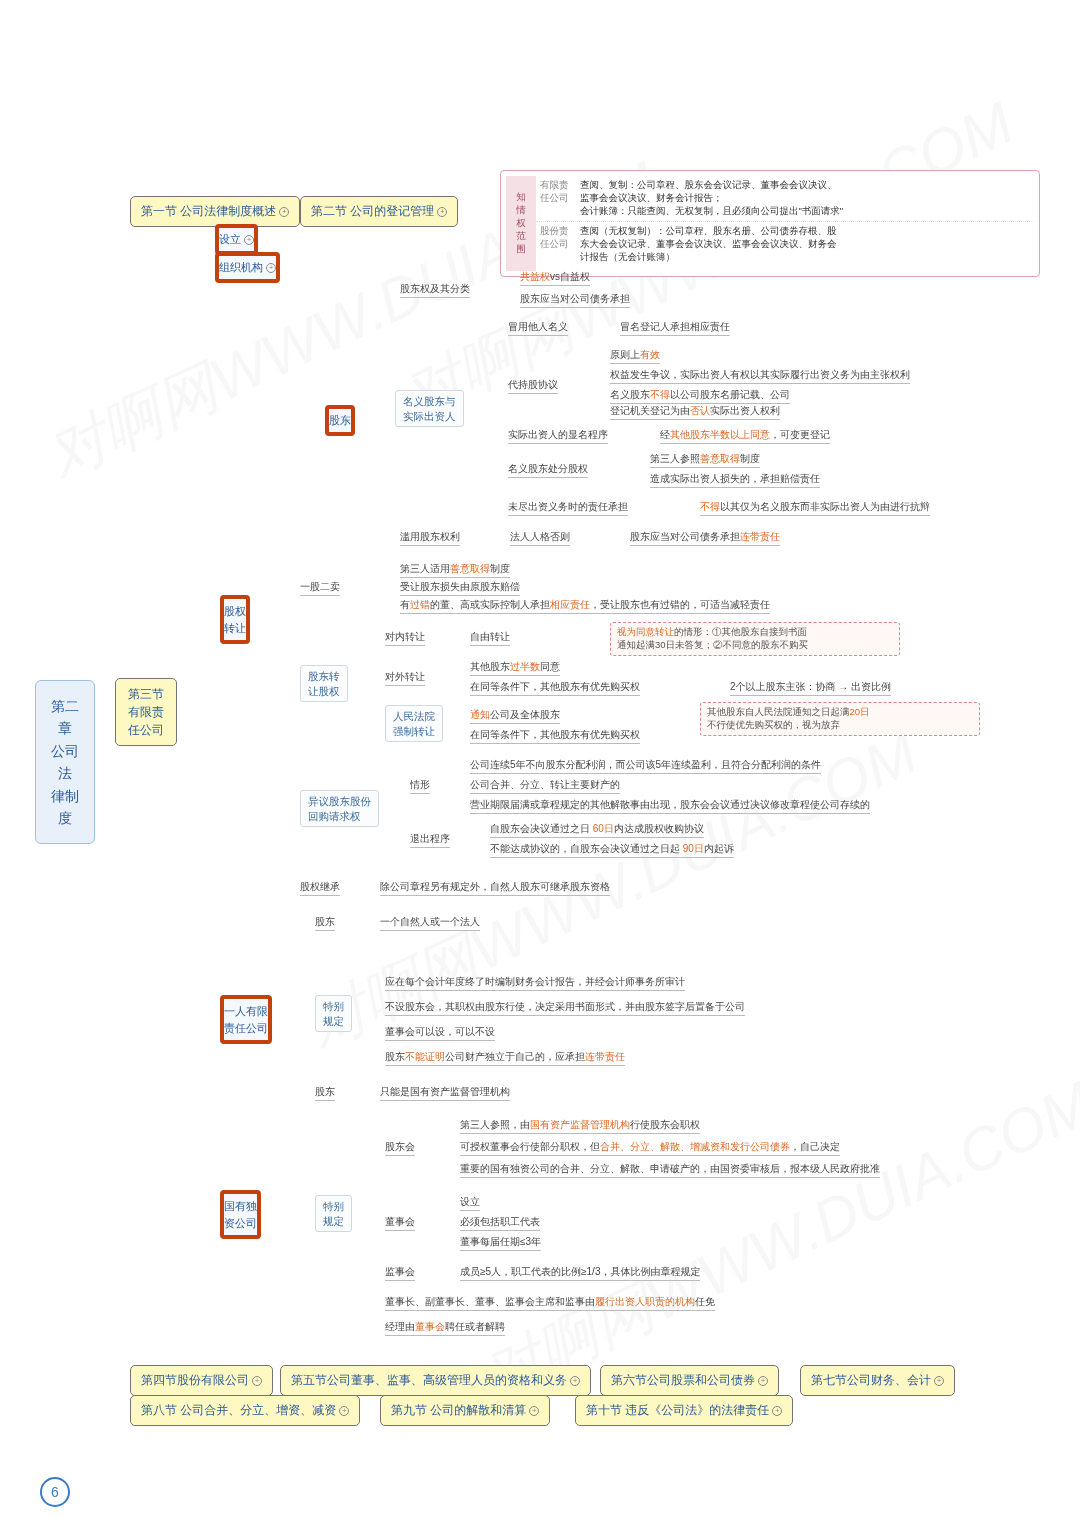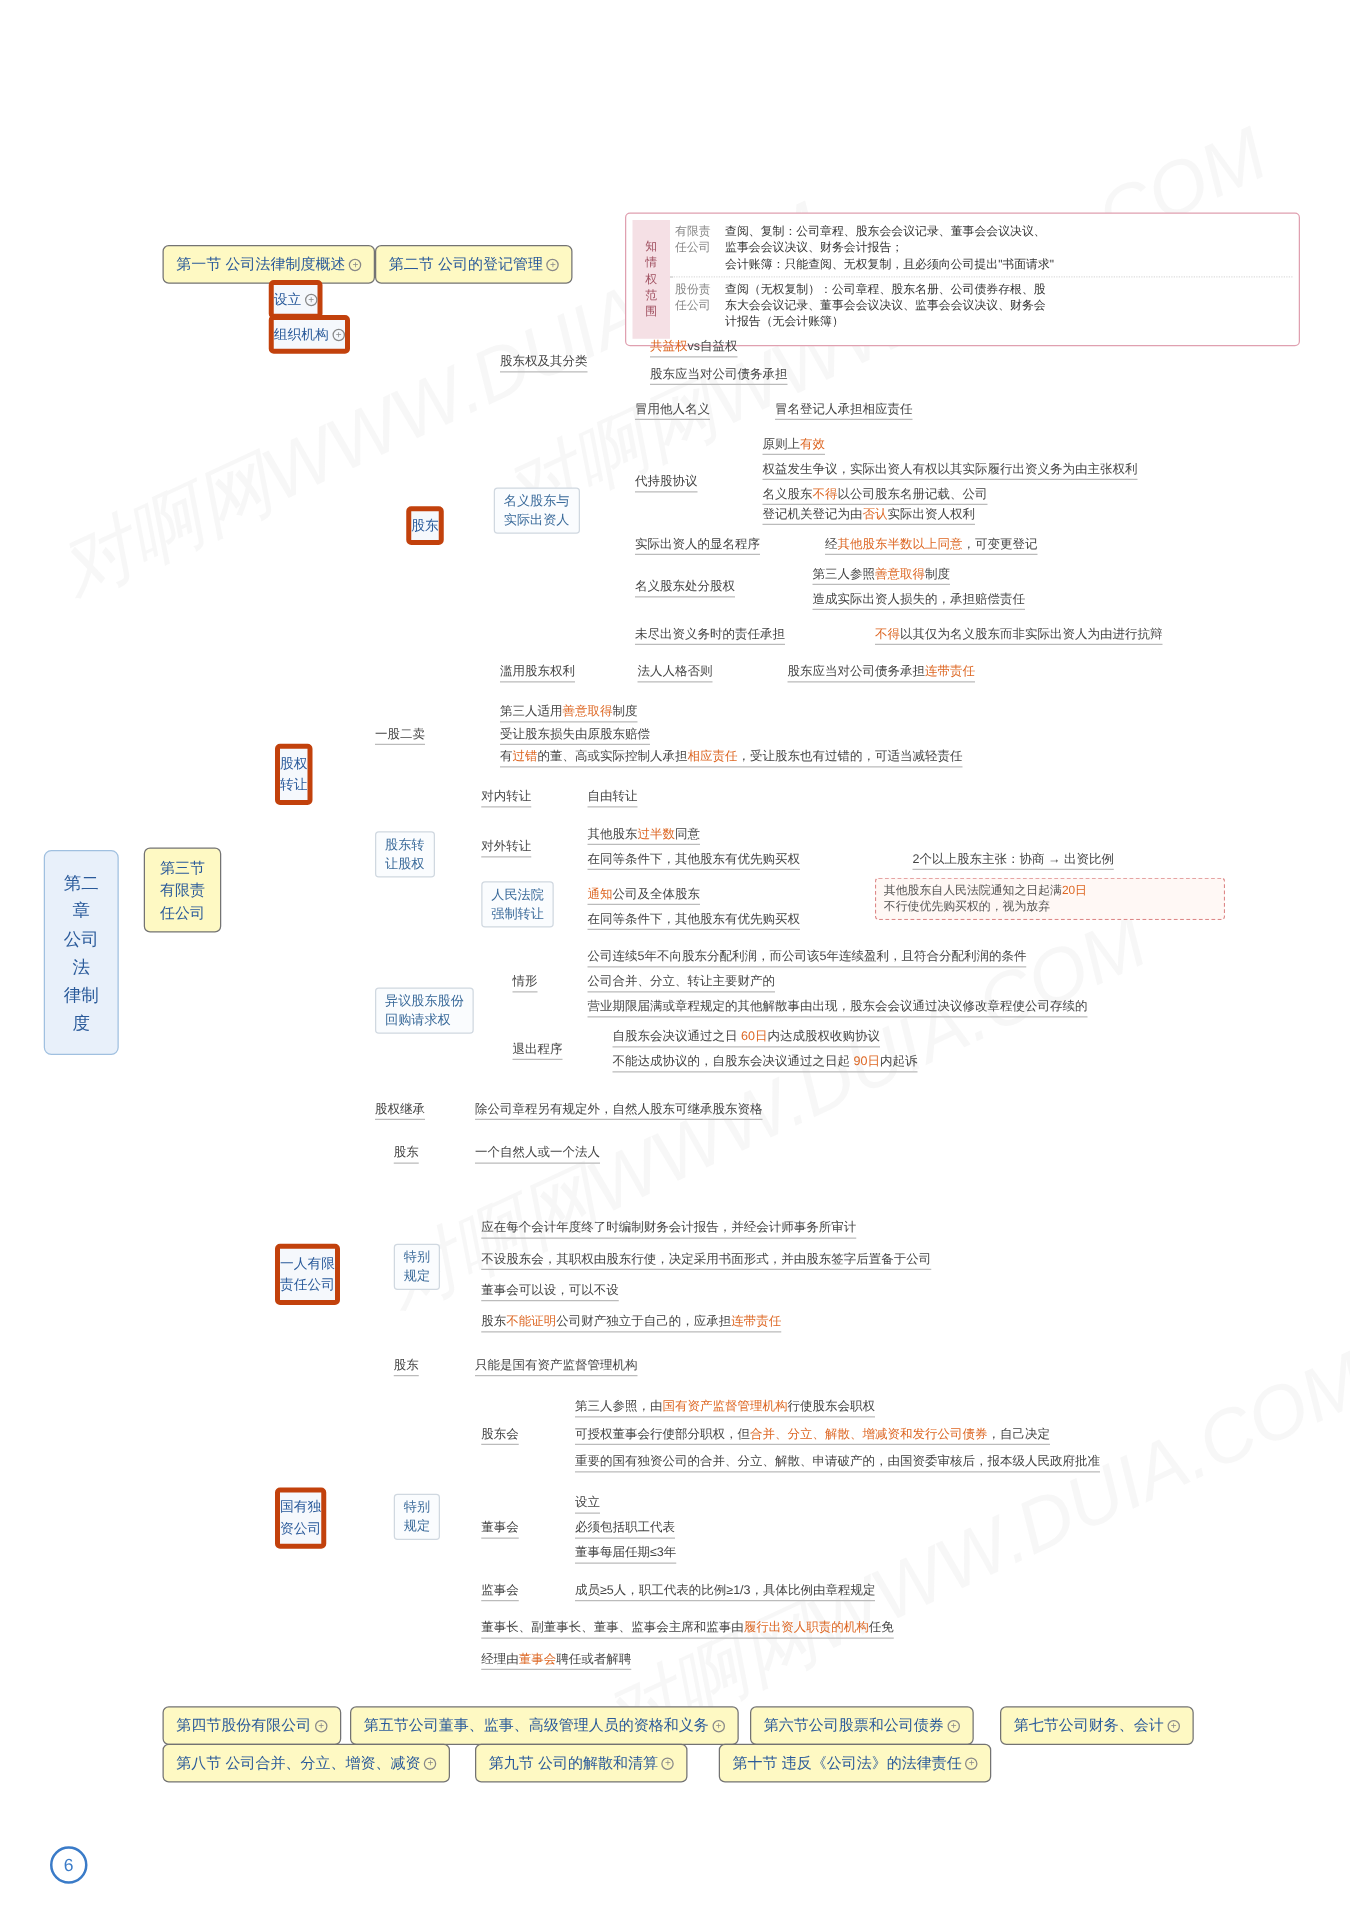--- a/index.html
+++ b/index.html
@@ -102,20 +102,21 @@
 <div class="line" style="left:630px;top:530px"><span>股东应当对公司债务承担</span><span class="red">连带责任</span></div>
 
 <div class="line" style="left:300px;top:580px">一股二卖</div>
 <div class="line" style="left:400px;top:562px"><span>第三人适用</span><span class="red">善意取得</span><span>制度</span></div>
 <div class="line" style="left:400px;top:580px">受让股东损失由原股东赔偿</div>
 <div class="line" style="left:400px;top:598px"><span>有</span><span class="red">过错</span><span>的董、高或实际控制人承担</span><span class="red">相应责任</span><span>，受让股东也有过错的，可适当减轻责任</span></div>
 
 <div class="l3" style="left:300px;top:665px;line-height:1.4">股东转<br>让股权</div>
 <div class="line" style="left:385px;top:630px">对内转让</div>
 <div class="line" style="left:470px;top:630px">自由转让</div>
+<div class="note-box" style="left:610px;top:622px;width:290px"><span class="red">视为同意转让</span><span>的情形：①其他股东自接到书面<br>通知起满30日未答复；②不同意的股东不购买</span></div>
 
 <div class="line" style="left:385px;top:670px">对外转让</div>
 <div class="line" style="left:470px;top:660px"><span>其他股东</span><span class="red">过半数</span><span>同意</span></div>
 <div class="line" style="left:470px;top:680px">在同等条件下，其他股东有优先购买权</div>
 <div class="line" style="left:730px;top:680px">2个以上股东主张：协商 → 出资比例</div>
 
 <div class="l3" style="left:385px;top:705px;line-height:1.4">人民法院<br>强制转让</div>
 <div class="line" style="left:470px;top:708px"><span class="red">通知</span><span>公司及全体股东</span></div>
 <div class="line" style="left:470px;top:728px">在同等条件下，其他股东有优先购买权</div>
 <div class="note-box" style="left:700px;top:702px;width:280px"><span>其他股东自人民法院通知之日起满</span><span class="red">20日</span><span><br>不行使优先购买权的，视为放弃</span></div>

